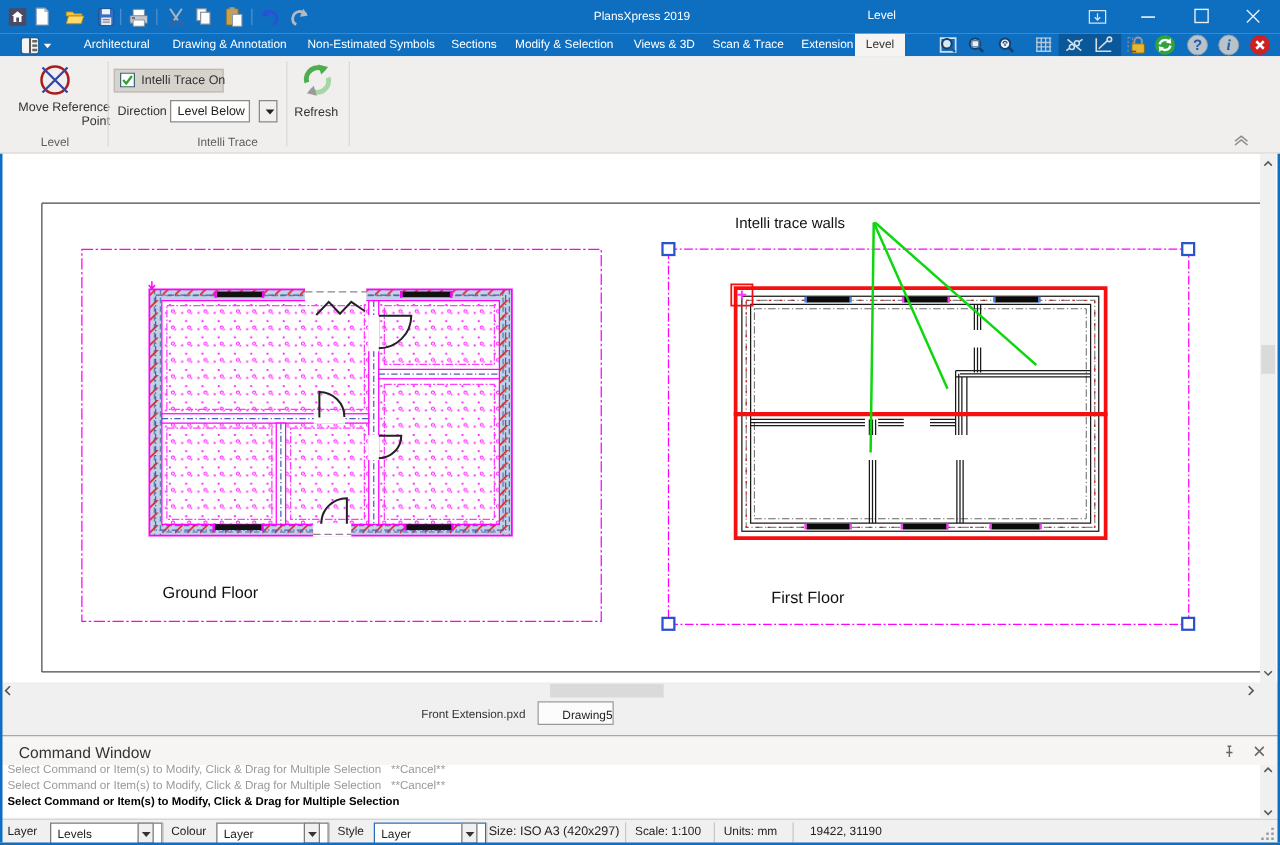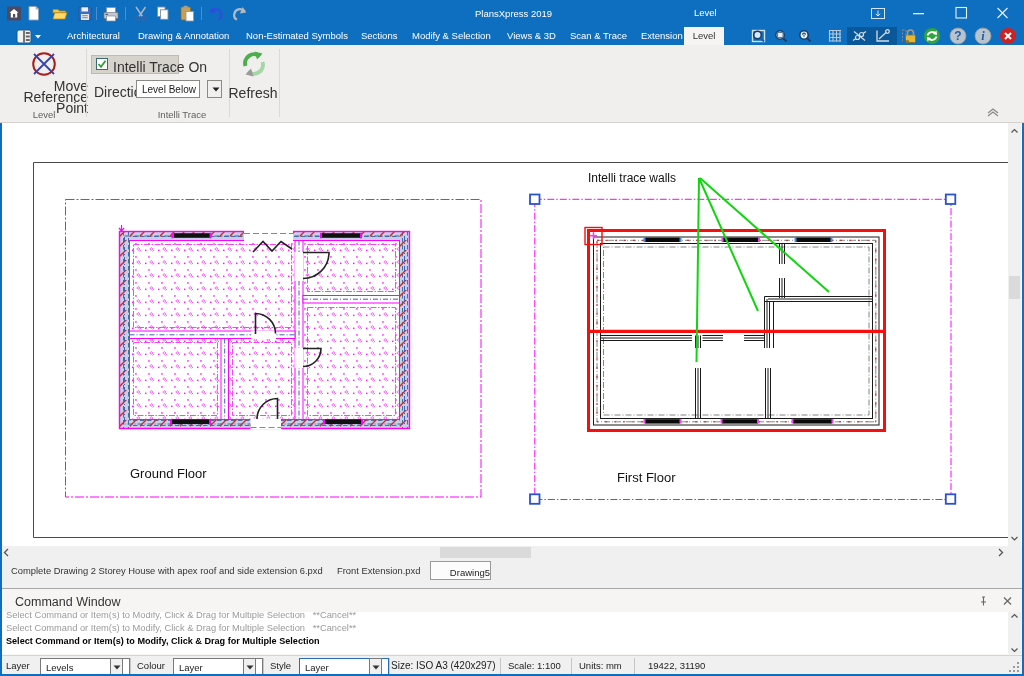--- a/index.html
+++ b/index.html
@@ -15,21 +15,21 @@
   #hscroll{left:0;top:546px;width:1024px;height:13px;background:#f0f0f0;}
   #doctabs{left:0;top:559px;width:1024px;height:29px;background:#f0f0f0;}
   #cmdwin{left:0;top:588px;width:1024px;height:67px;background:#f6f5f4;border-top:1px solid #a8a8a8;}
   #statusbar{left:0;top:655px;width:1024px;height:21px;background:#f0f0f0;border-top:1px solid #d4d4d4;box-sizing:border-box;}
   
   #bl{left:0;top:123px;width:2px;height:551px;background:#0e6fc1;}
   #br{left:1022px;top:123px;width:2px;height:551px;background:#0e6fc1;}
   #bb{left:0;top:674px;width:1024px;height:2px;background:#0e6fc1;}
   .ttxt{position:absolute;color:#fff;font-size:9.5px;}
   .glabel{position:absolute;font-size:9.5px;color:#5e5e5e;}
-  .rlabel{position:absolute;font-size:14px;color:#333;}
+  .rlabel{position:absolute;font-size:10px;color:#333;}
   .vsep{position:absolute;width:1px;background:#dcd8d4;}
 </style>
 </head>
 <body>
 <div id="titlebar" class="abs">
 <svg class="abs" style="left:0;top:0" width="1024" height="27">
 
   <rect x="7" y="6.5" width="14" height="14" rx="1" fill="#4a4a63"></rect>
   <path d="M14 9 L9.5 12.8 H10.8 V17.5 H17.2 V12.8 H18.5 Z" fill="#fff"></path>
   <rect x="13" y="14" width="2.2" height="3.5" fill="#4a4a63"></rect>
@@ -365,21 +365,20 @@
 <div id="hscroll" class="abs">
   <svg class="abs" style="left:0;top:0" width="1024" height="13">
     <rect x="0" y="0" width="1024" height="13" fill="#f0f0f0"></rect>
     <path d="M8 3 L4.5 6.5 L8 10" fill="none" stroke="#555" stroke-width="1.3"></path>
     <rect x="440" y="1" width="91" height="11" fill="#dadada"></rect>
     <path d="M999 3 L1002.5 6.5 L999 10" fill="none" stroke="#555" stroke-width="1.3"></path>
     <rect x="1008" y="0" width="16" height="13" fill="#f0f0f0"></rect>
   </svg>
 </div>
 <div id="doctabs" class="abs">
-  <span class="abs" style="left:11px;top:6px;font-size:9.4px;color:#333;">Complete Drawing 2 Storey House with apex roof and side extension 6.pxd</span>
   <span class="abs" style="left:337px;top:6px;font-size:9.4px;color:#333;">Front Extension.pxd</span>
   <span class="abs" style="left:430px;top:2px;width:61px;height:19px;background:#fcfcfc;border:1px solid #9a9a9a;font-size:9.5px;color:#222;text-align:right;padding-top:5px;box-sizing:border-box;">Drawing5</span>
 </div>
 <div id="cmdwin" class="abs">
   <span class="abs" style="left:15px;top:6px;font-size:12.5px;color:#333;">Command Window</span>
   <svg class="abs" style="left:978px;top:6px" width="40" height="13">
     <path d="M5.5 2 v5 M3 7 h5 M5.5 7 v3.5 M4 2 h3" stroke="#666" stroke-width="1.1" fill="none"></path>
     <path d="M26 2.5 L33 9.5 M33 2.5 L26 9.5" stroke="#666" stroke-width="1.2"></path>
   </svg>
   <div class="abs" style="left:2px;top:23px;width:1006px;height:42px;background:#fff;overflow:hidden;">

